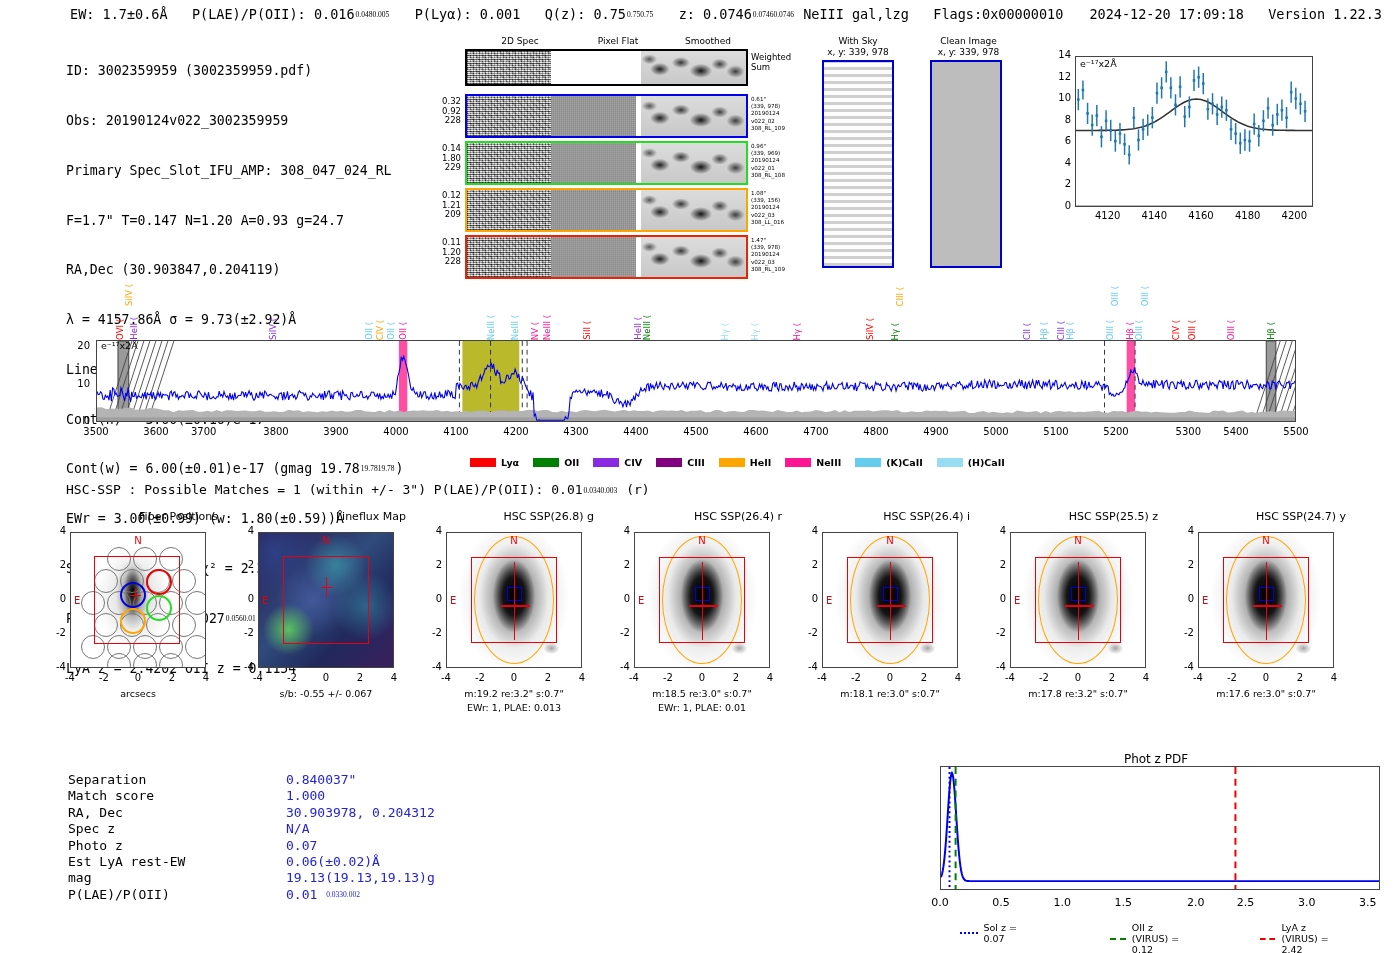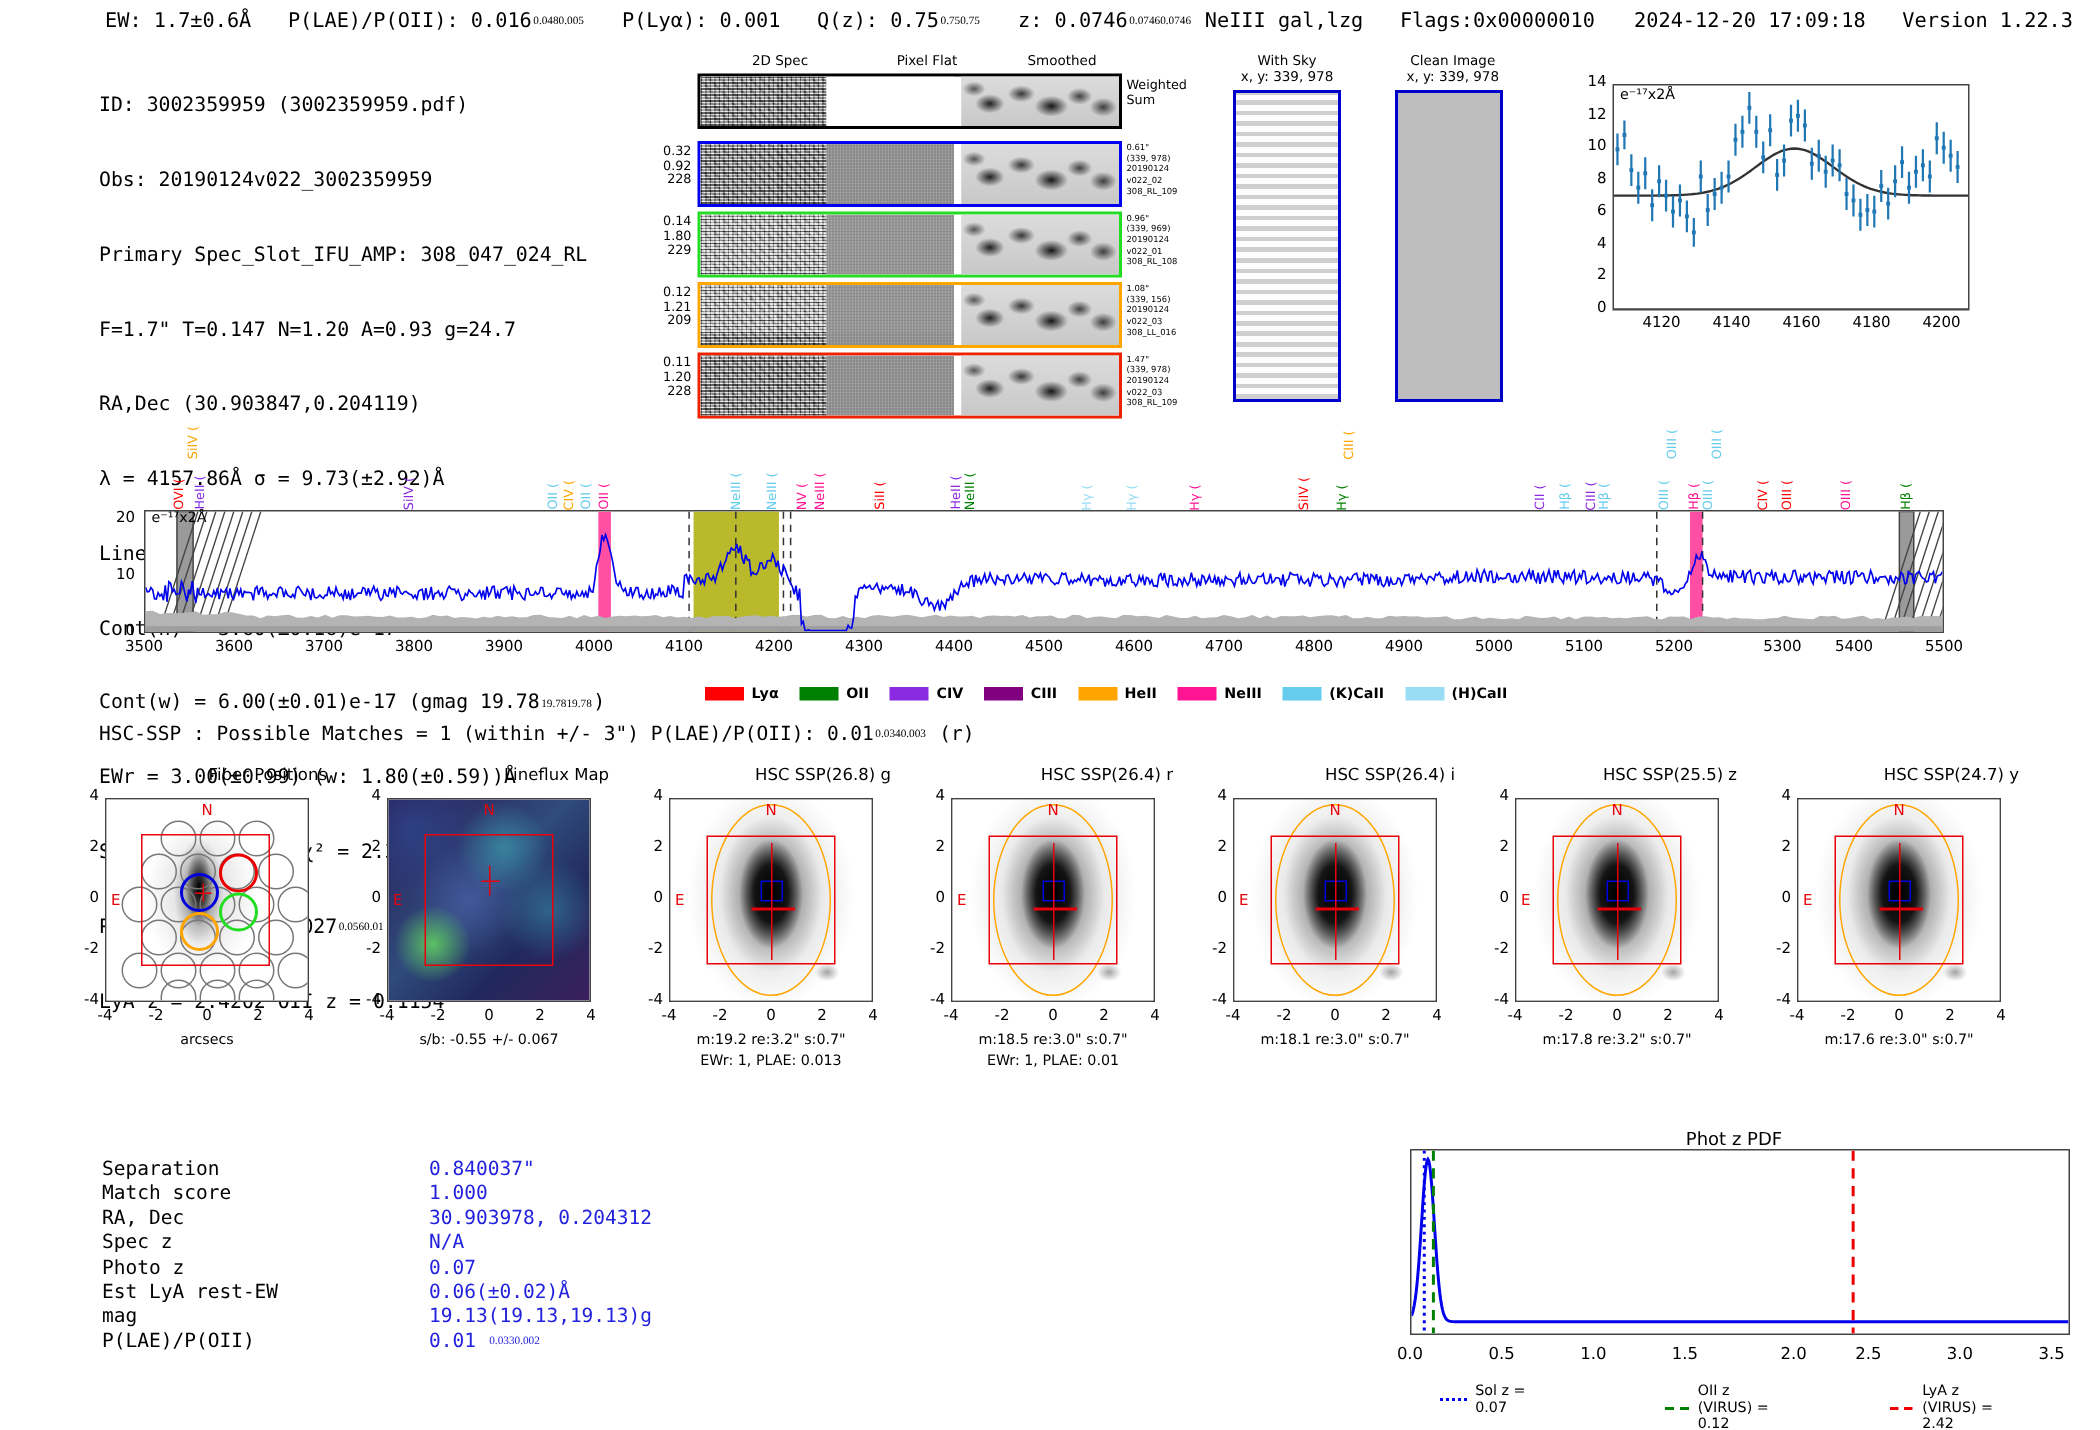--- a/index.html
+++ b/index.html
@@ -472,21 +472,21 @@
       </svg>
   </div>
   <div id="sp-yticks">
       <div class="tick-lbl" style="left: -30px; top: 75px; width: 24px; text-align: right;">0</div>
       <div class="tick-lbl" style="left: -30px; top: 37.7273px; width: 24px; text-align: right;">10</div>
       <div class="tick-lbl" style="left: -30px; top: 0.454545px; width: 24px; text-align: right;">20</div>
     </div>
   <div id="sp-xticks">
       <div class="tick-lbl" style="left: -25px; top: 86px; width: 50px; text-align: center;">3500</div>
       <div class="tick-lbl" style="left: 35px; top: 86px; width: 50px; text-align: center;">3600</div>
-      <div class="tick-lbl" style="left: 95px; top: 86px; width: 50px; text-align: center;">3700</div>
+      <div class="tick-lbl" style="left: 95px; top: 86px; width: 50px; ">3700</div>
       <div class="tick-lbl" style="left: 155px; top: 86px; width: 50px; text-align: center;">3800</div>
       <div class="tick-lbl" style="left: 215px; top: 86px; width: 50px; text-align: center;">3900</div>
       <div class="tick-lbl" style="left: 275px; top: 86px; width: 50px; text-align: center;">4000</div>
       <div class="tick-lbl" style="left: 335px; top: 86px; width: 50px; text-align: center;">4100</div>
       <div class="tick-lbl" style="left: 395px; top: 86px; width: 50px; text-align: center;">4200</div>
       <div class="tick-lbl" style="left: 455px; top: 86px; width: 50px; text-align: center;">4300</div>
       <div class="tick-lbl" style="left: 515px; top: 86px; width: 50px; text-align: center;">4400</div>
       <div class="tick-lbl" style="left: 575px; top: 86px; width: 50px; text-align: center;">4500</div>
       <div class="tick-lbl" style="left: 635px; top: 86px; width: 50px; text-align: center;">4600</div>
       <div class="tick-lbl" style="left: 695px; top: 86px; width: 50px; text-align: center;">4700</div>

